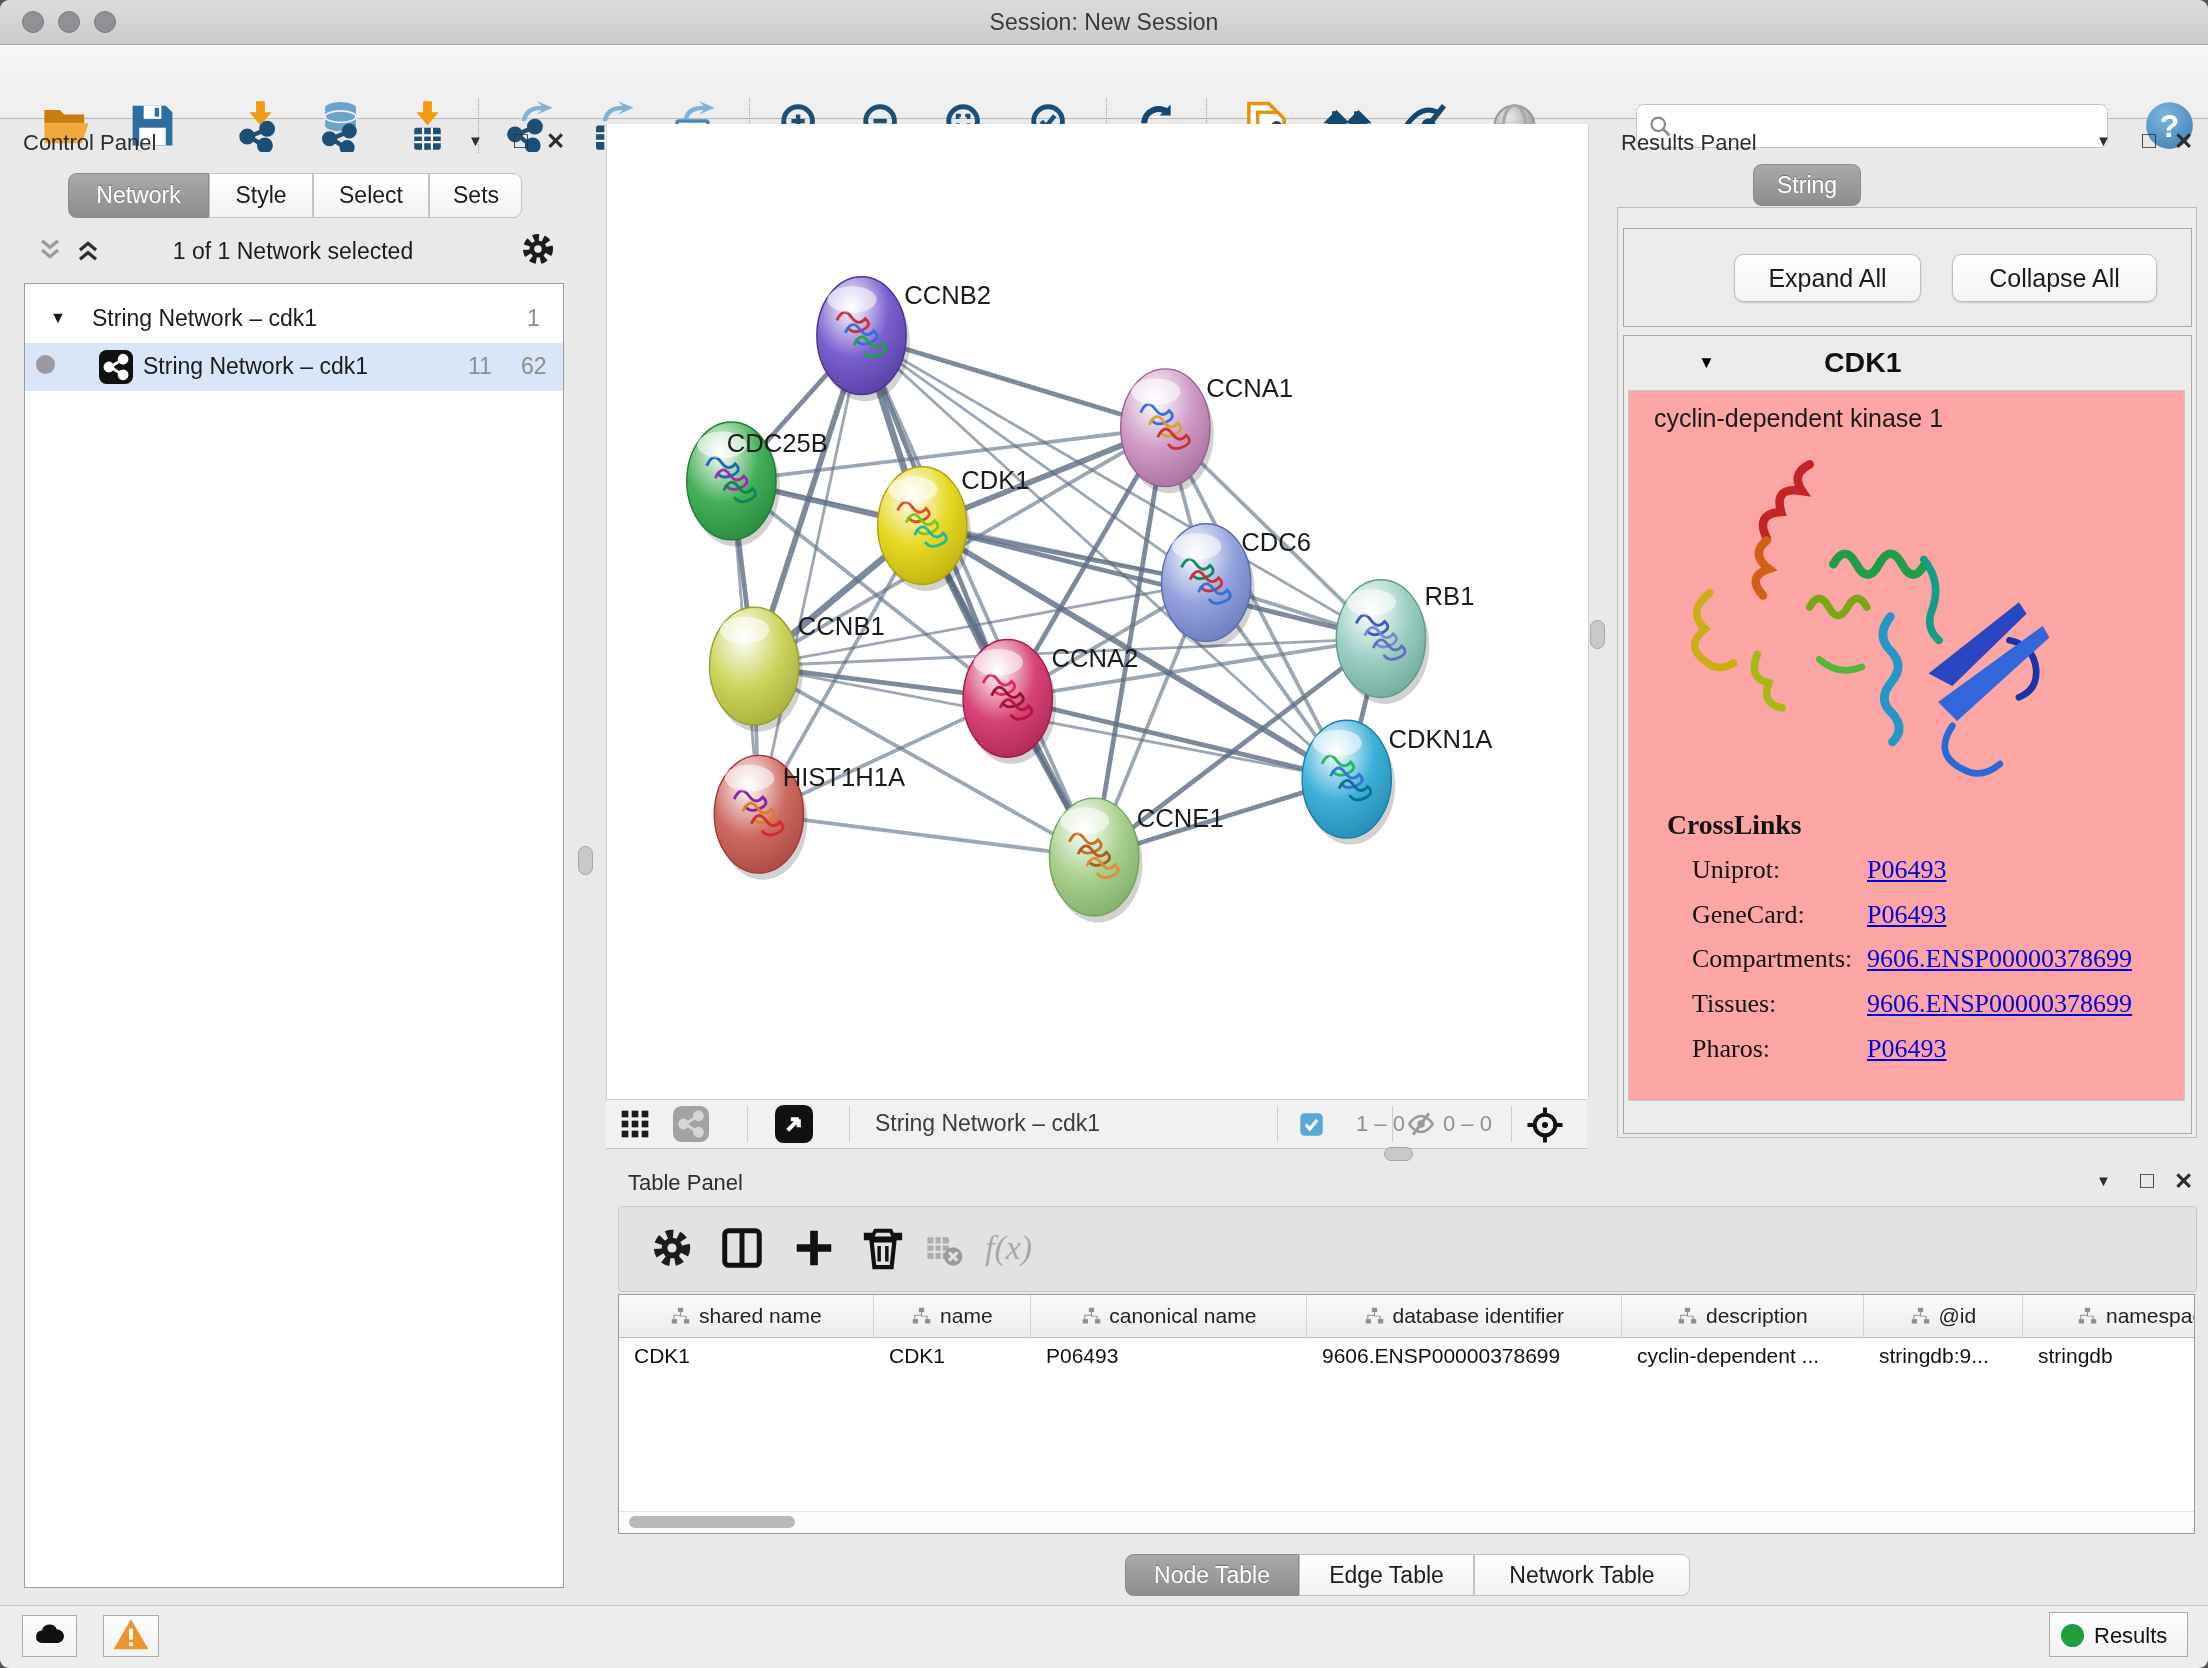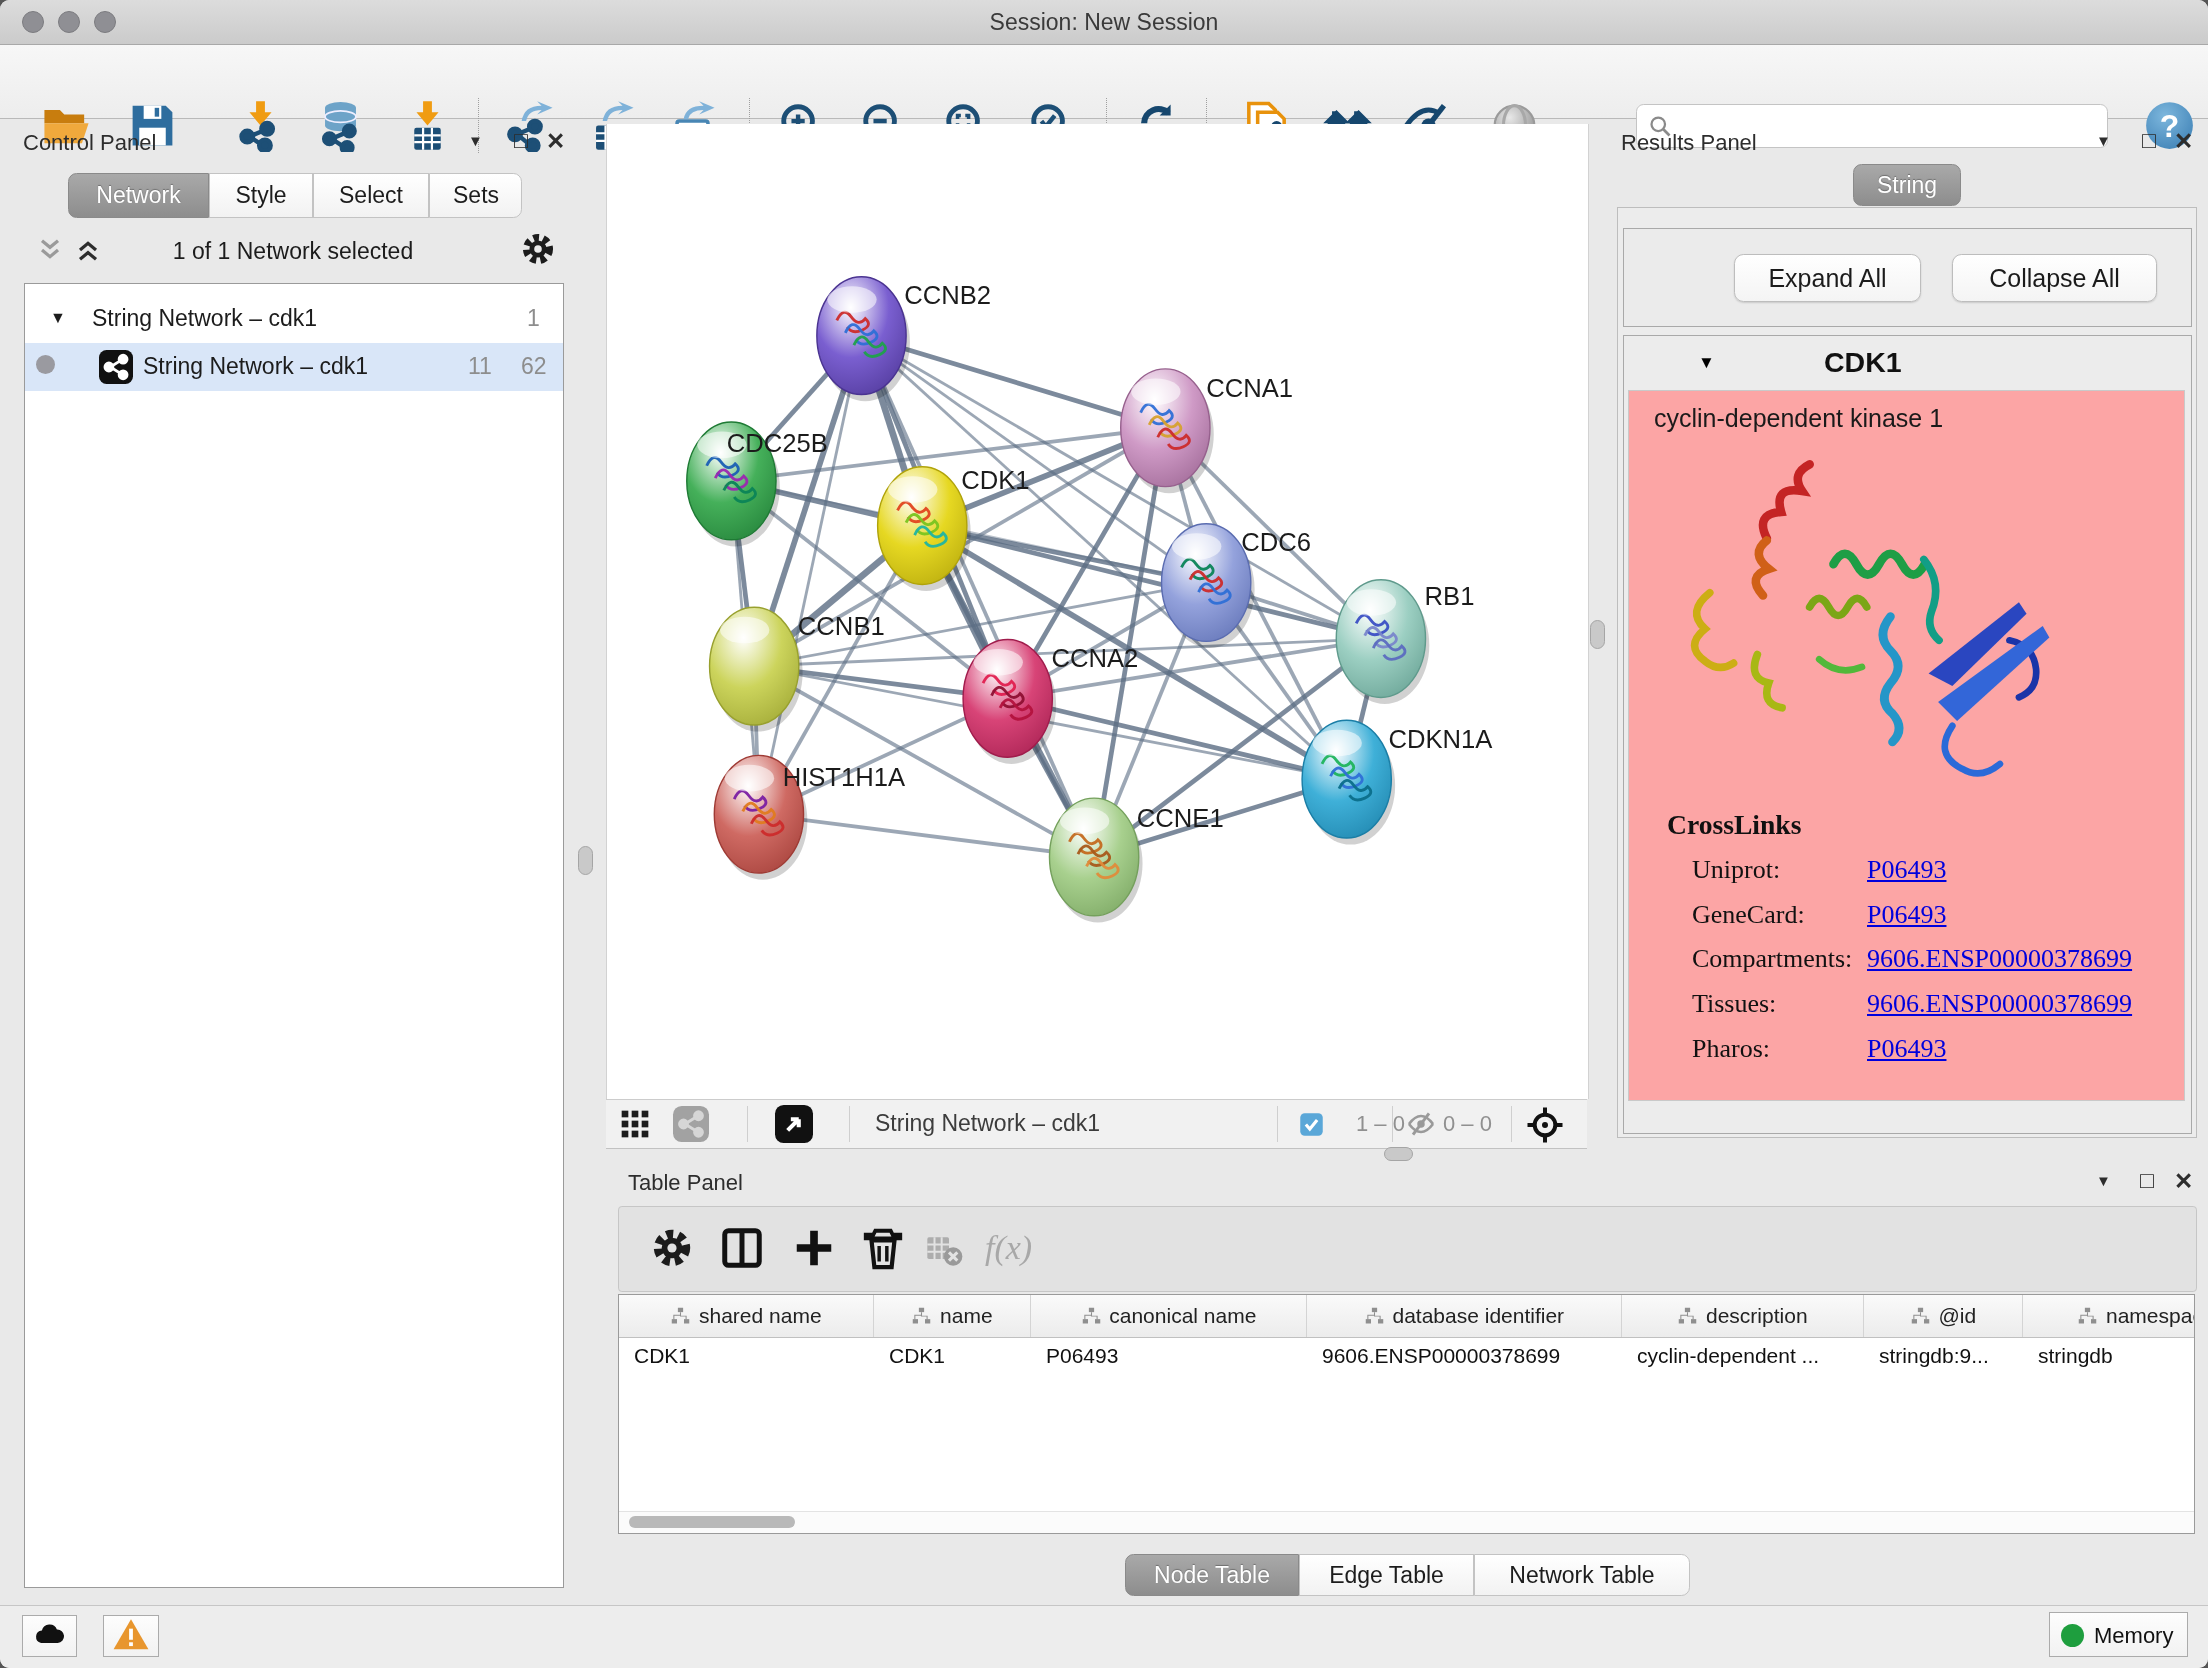--- a/index.html
+++ b/index.html
@@ -531,21 +531,21 @@
   </div>
 
   <div class="abs splitdot" style="left:578px;top:846px;width:13.3px;height:27px"></div>
   <div class="abs splitdot" style="left:1590px;top:620px;width:13.3px;height:27px"></div>
   <div class="abs splitdot" style="left:1384px;top:1147px;width:27px;height:12.4px"></div>
 
   <div class="abs ptitle" style="left:1621px;top:130px">Results Panel</div>
   <div class="abs pctl" style="left:2096px;top:132px;font-size:15px">▼</div>
   <div class="abs pctl" style="left:2142px;top:127px;font-size:23px">□</div>
   <div class="abs pctl" style="left:2174px;top:128px;font-weight:bold;font-size:23px">✕</div>
-  <div class="abs" style="left:1853px;top:164px">
+  <div class="abs" style="left:1753px;top:164px">
     <span class="seg only sel" style="height:40px;line-height:40px">String</span>
   </div>
 
   <div class="abs rp-outer"></div>
   <div class="abs rp-btnbox">
     <span class="rp-btn abs" style="left:71px;top:25px;width:185px">Expand All</span>
     <span class="rp-btn abs" style="left:289px;top:25px;width:203px">Collapse All</span>
   </div>
 
   <div class="abs rp-entry">
@@ -736,16 +736,16 @@
   </span>
   <span class="abs sbtn" style="left:103px;width:56px">
     <svg viewBox="0 0 24 24" style="width:38px;height:38px;margin:0 0 0 7.6px">
         <path d="M12 2 L23 21 H1z" fill="#e8962e"></path>
         <rect x="10.8" y="8" width="2.4" height="7" fill="#fff"></rect>
         <rect x="10.8" y="16.6" width="2.4" height="2.4" fill="#fff"></rect>
       </svg>
   </span>
   <span class="abs sbtn" style="left:2049px;top:1612px;width:139px;height:45px">
     <span class="abs" style="left:11.4px;top:10.5px;width:23px;height:23px;border-radius:50%;background:#1e9e3e"></span>
-    <span class="abs" style="left:44px;top:9.5px;font-size:22px;color:#111">Memory</span>
+    <span class="abs" style="left:44px;top:9.5px;font-size:22px;color:#111">Results</span>
   </span>
 </div>
 
 
 </body></html>

